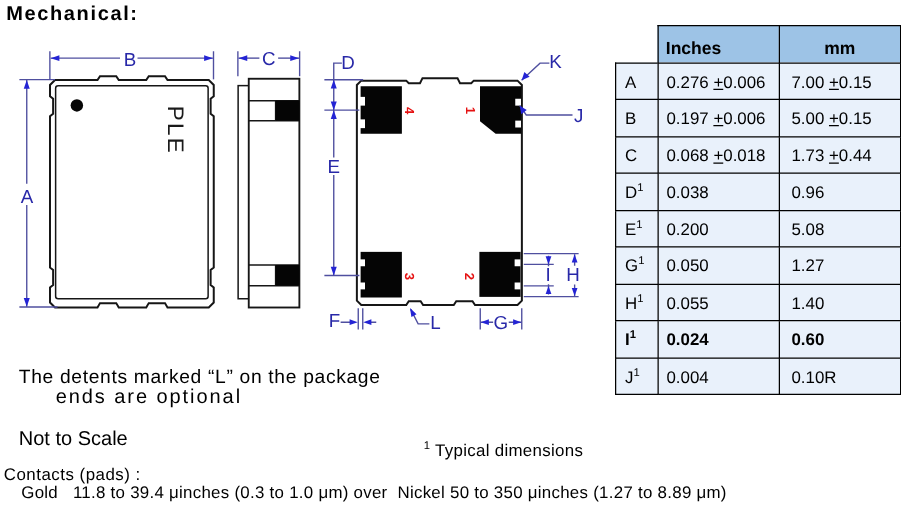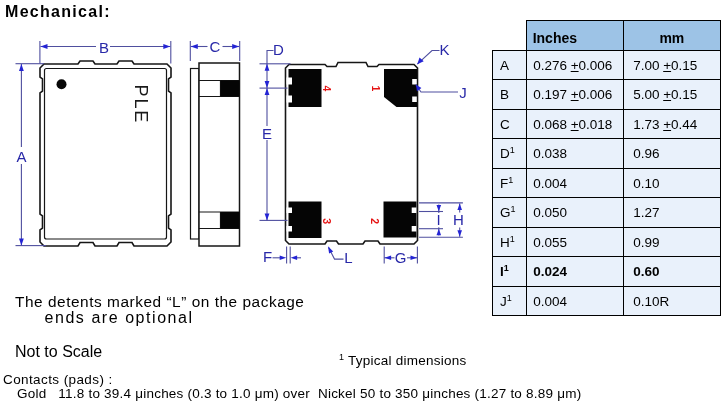--- a/index.html
+++ b/index.html
@@ -206,33 +206,33 @@
           <td class="lb">C</td>
           <td class="v">0.068 <u>+</u>0.018</td>
           <td class="v v3">1.73 <u>+</u>0.44</td>
         </tr>
   <tr style="height:29.5px;">
           <td class="lb">D<sup>1</sup></td>
           <td class="v">0.038</td>
           <td class="v v3">0.96</td>
         </tr>
   <tr style="height:29.5px;">
-          <td class="lb">F<sup>1</sup></td>
-          <td class="v">0.004</td>
-          <td class="v v3">0.10</td>
+          <td class="lb">E<sup>1</sup></td>
+          <td class="v">0.200</td>
+          <td class="v v3">5.08</td>
         </tr>
   <tr style="height:29.5px;padding-left:32px;">
           <td class="lb">G<sup>1</sup></td>
           <td class="v">0.050</td>
           <td class="v v3">1.27</td>
         </tr>
   <tr style="height:29.5px;padding-left:29px;">
           <td class="lb">H<sup>1</sup></td>
           <td class="v">0.055</td>
-          <td class="v v3">0.99</td>
+          <td class="v v3">1.40</td>
         </tr>
   <tr style="height:29.5px;font-weight:bold;">
           <td class="lb">I<sup>1</sup></td>
           <td class="v">0.024</td>
           <td class="v v3">0.60</td>
         </tr>
   <tr style="height:29.5px;">
           <td class="lb">J<sup>1</sup></td>
           <td class="v">0.004</td>
           <td class="v v3">0.10R</td>

